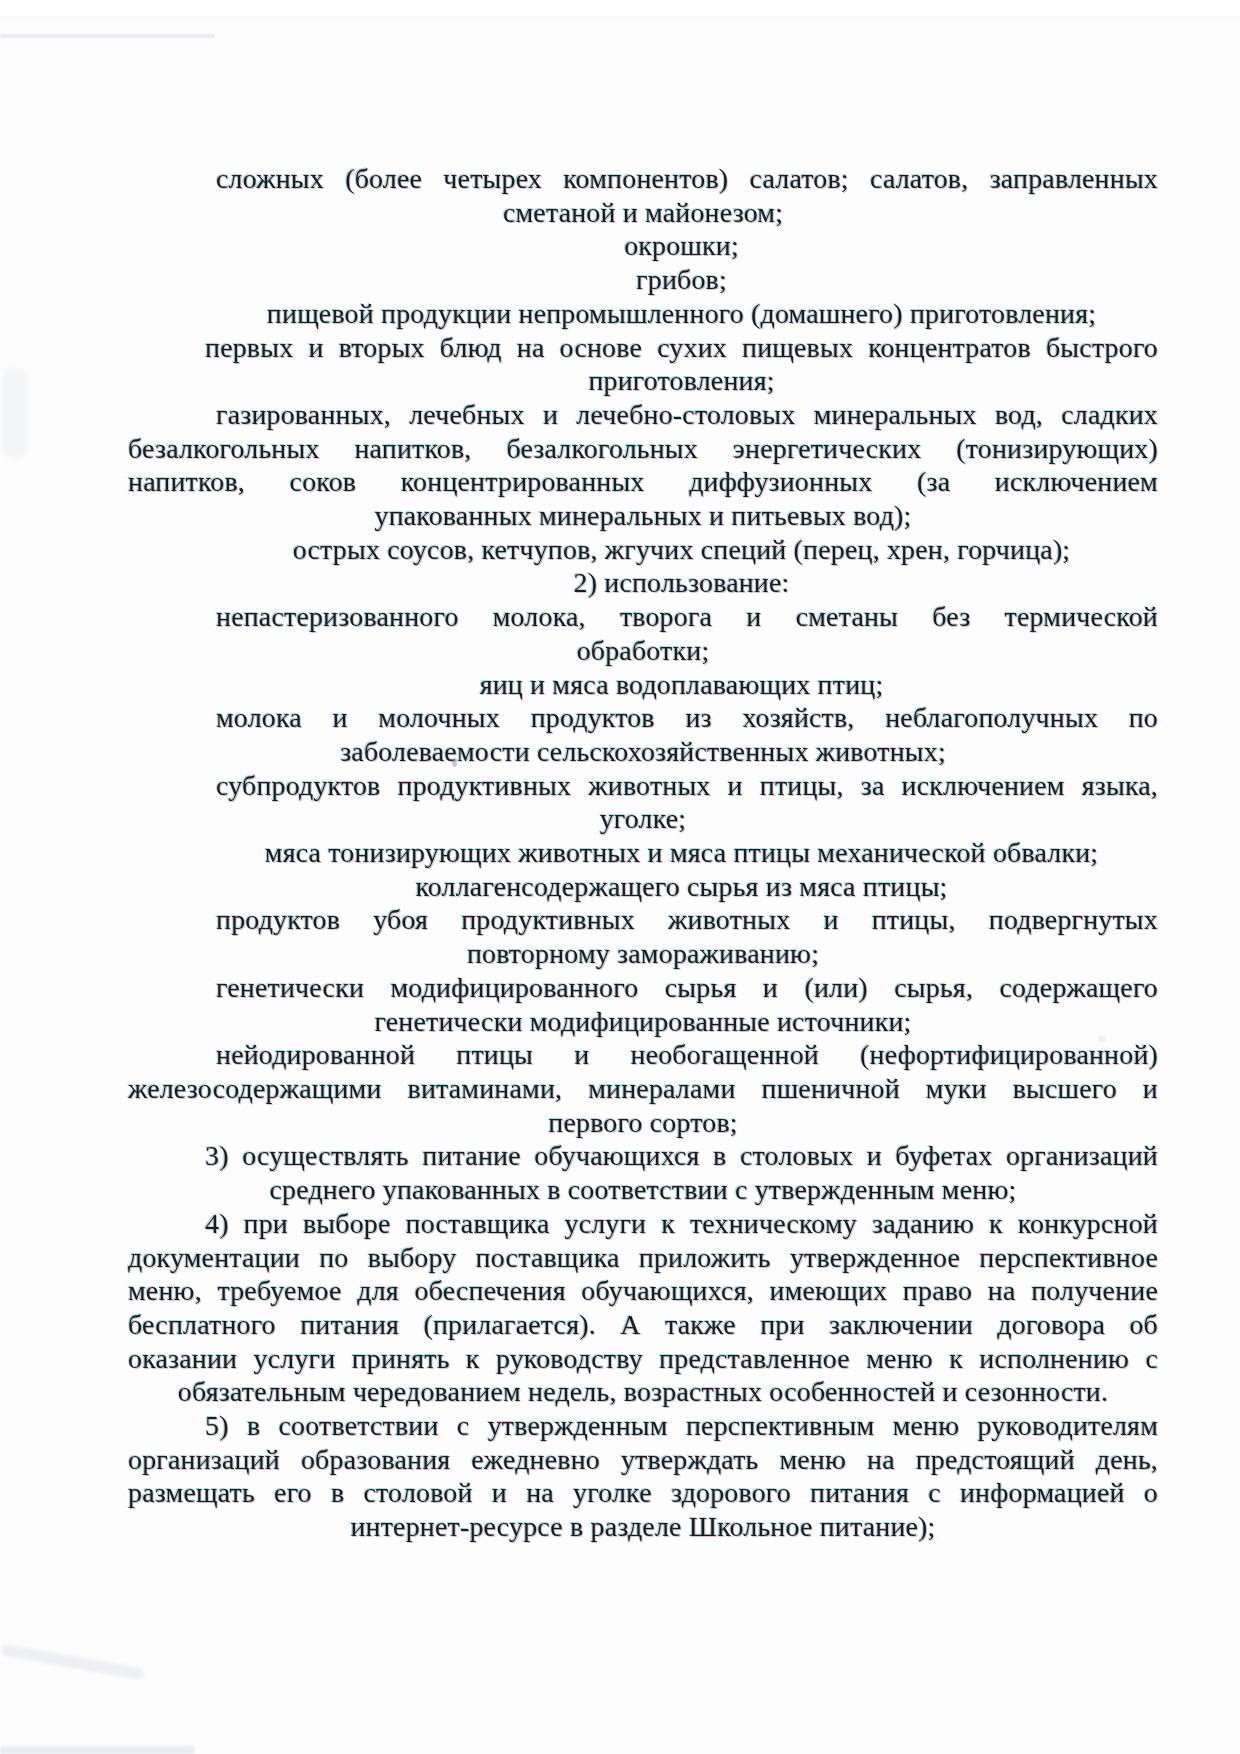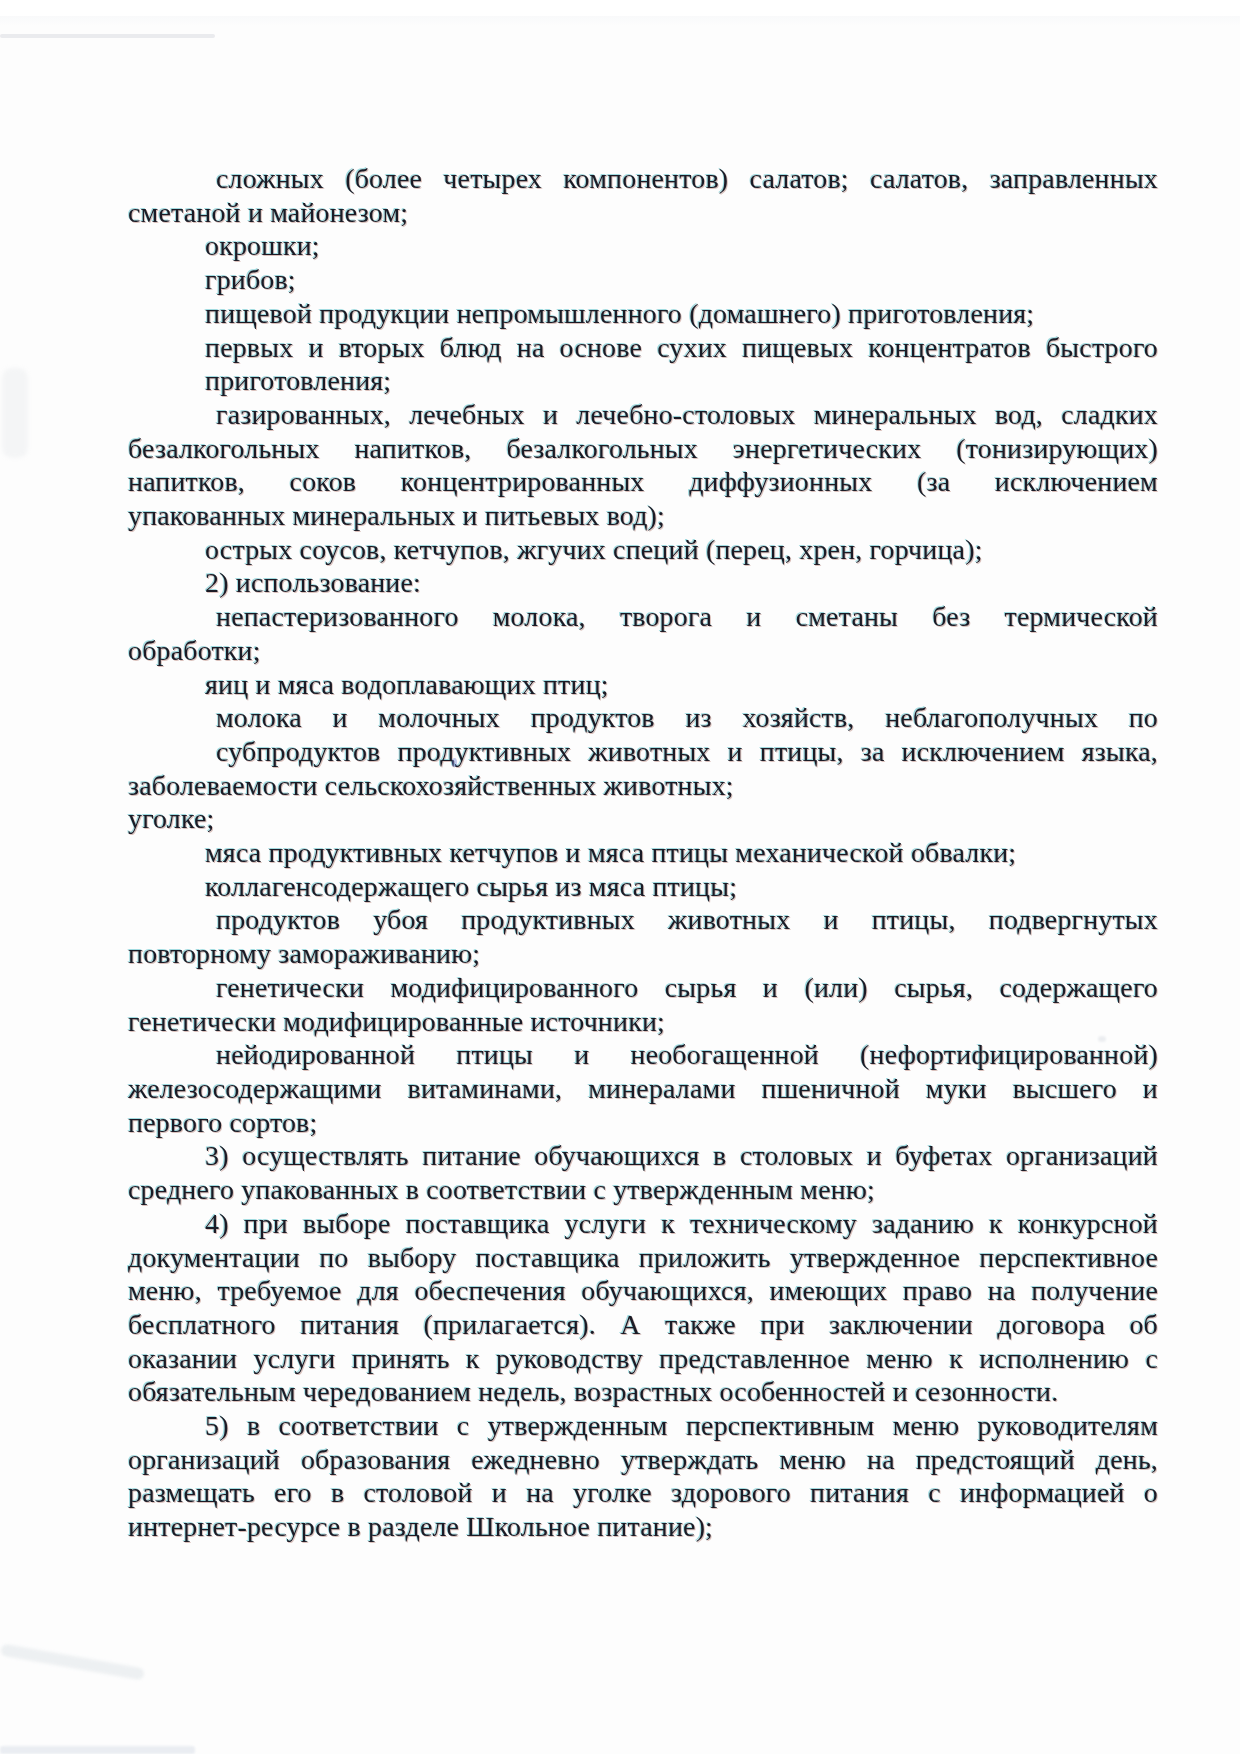--- a/index.html
+++ b/index.html
@@ -32,21 +32,21 @@
     line-height: 33.7px;
     letter-spacing: 0.15px;
     color: #1b1b26;
     
     text-shadow:
       -1.1px -0.6px 0.4px rgba(70, 185, 195, 0.50),
        1.0px  0.7px 0.5px rgba(150, 70, 55, 0.33);
   }
   .line {
     white-space: normal;
-    text-align: left;
+    text-align: center;
   }
   .line.i1 { padding-left: 77px; }
   .line.i2 { padding-left: 88px; }
   .line.just {
     text-align: justify;
     text-align-last: justify;
     text-justify: inter-word;
   }
   
   .artifact {
@@ -105,24 +105,24 @@
       <div class="line i2 just">газированных, лечебных и лечебно-столовых минеральных вод, сладких</div>
       <div class="line just">безалкогольных напитков, безалкогольных энергетических (тонизирующих)</div>
       <div class="line just">напитков, соков концентрированных диффузионных (за исключением</div>
       <div class="line">упакованных минеральных и питьевых вод);</div>
       <div class="line i1">острых соусов, кетчупов, жгучих специй (перец, хрен, горчица);</div>
       <div class="line i1">2) использование:</div>
       <div class="line i2 just">непастеризованного молока, творога и сметаны без термической</div>
       <div class="line">обработки;</div>
       <div class="line i1">яиц и мяса водоплавающих птиц;</div>
       <div class="line i2 just">молока и молочных продуктов из хозяйств, неблагополучных по</div>
+      <div class="line">заболеваемости сельскохозяйственных животных;</div>
       <div class="line i2 just">субпродуктов продуктивных животных и птицы, за исключением языка,</div>
-      <div class="line">заболеваемости сельскохозяйственных животных;</div>
       <div class="line">уголке;</div>
-      <div class="line i1">мяса продуктивных кетчупов и мяса птицы механической обвалки;</div>
+      <div class="line i1">мяса тонизирующих животных и мяса птицы механической обвалки;</div>
       <div class="line i1">коллагенсодержащего сырья из мяса птицы;</div>
       <div class="line i2 just">продуктов убоя продуктивных животных и птицы, подвергнутых</div>
       <div class="line">повторному замораживанию;</div>
       <div class="line i2 just">генетически модифицированного сырья и (или) сырья, содержащего</div>
       <div class="line">генетически модифицированные источники;</div>
       <div class="line i2 just">нейодированной птицы и необогащенной (нефортифицированной)</div>
       <div class="line just">железосодержащими витаминами, минералами пшеничной муки высшего и</div>
       <div class="line">первого сортов;</div>
       <div class="line i1 just">3) осуществлять питание обучающихся в столовых и буфетах организаций</div>
       <div class="line">среднего упакованных в соответствии с утвержденным меню;</div>

